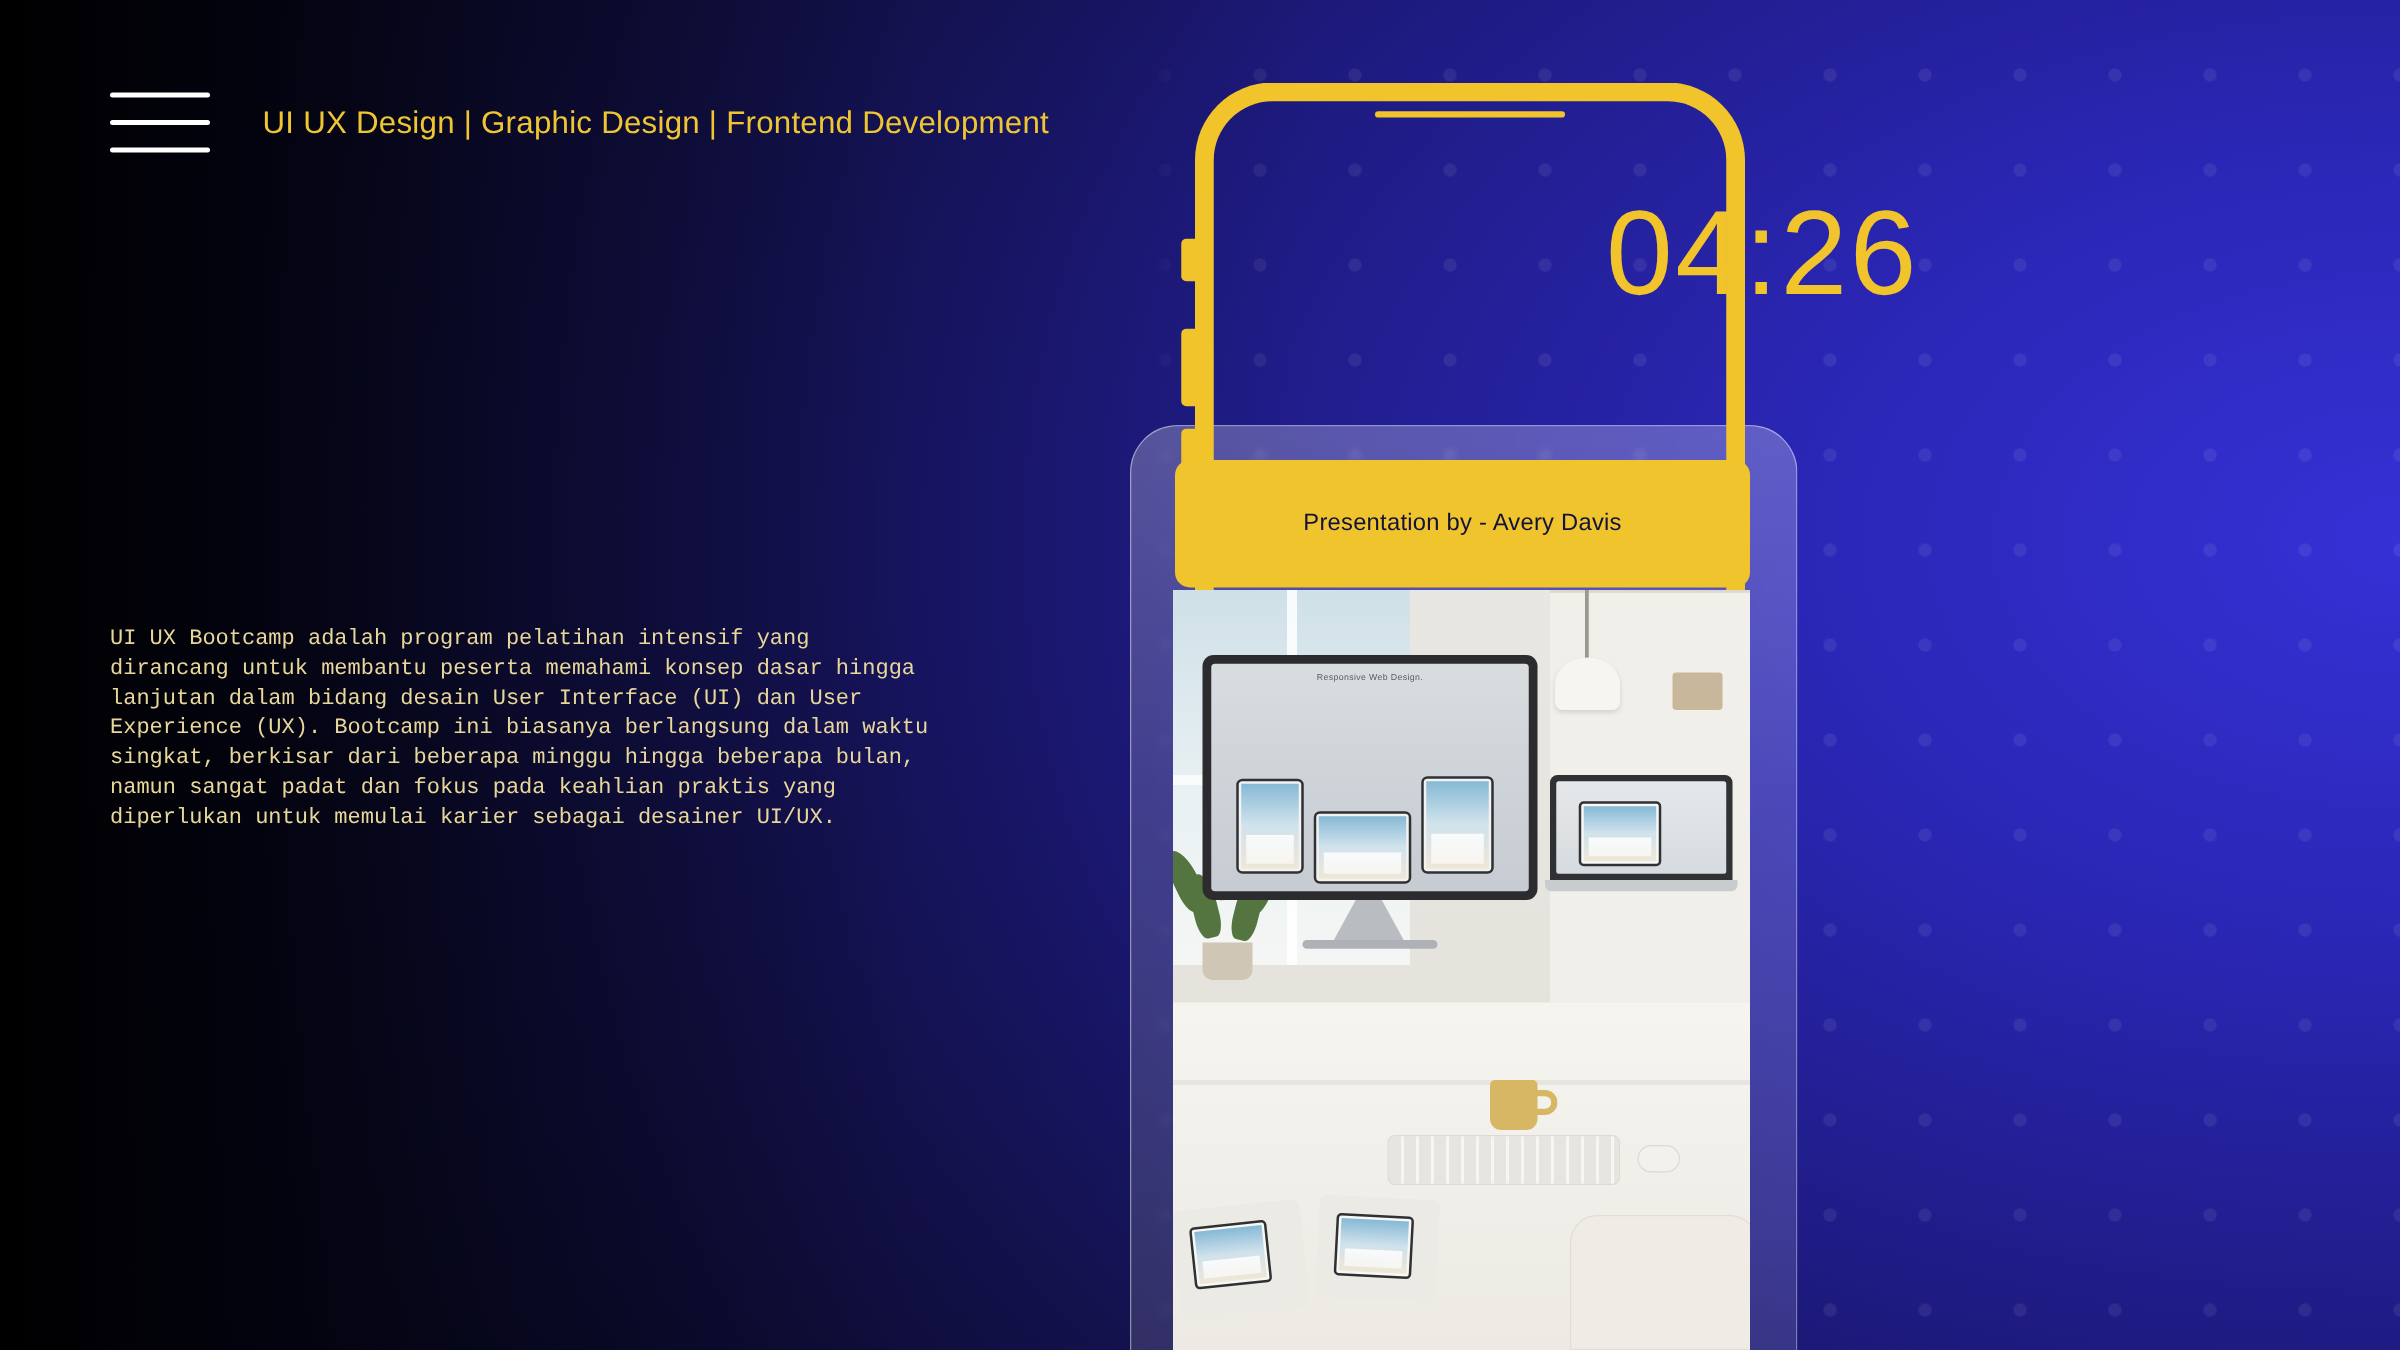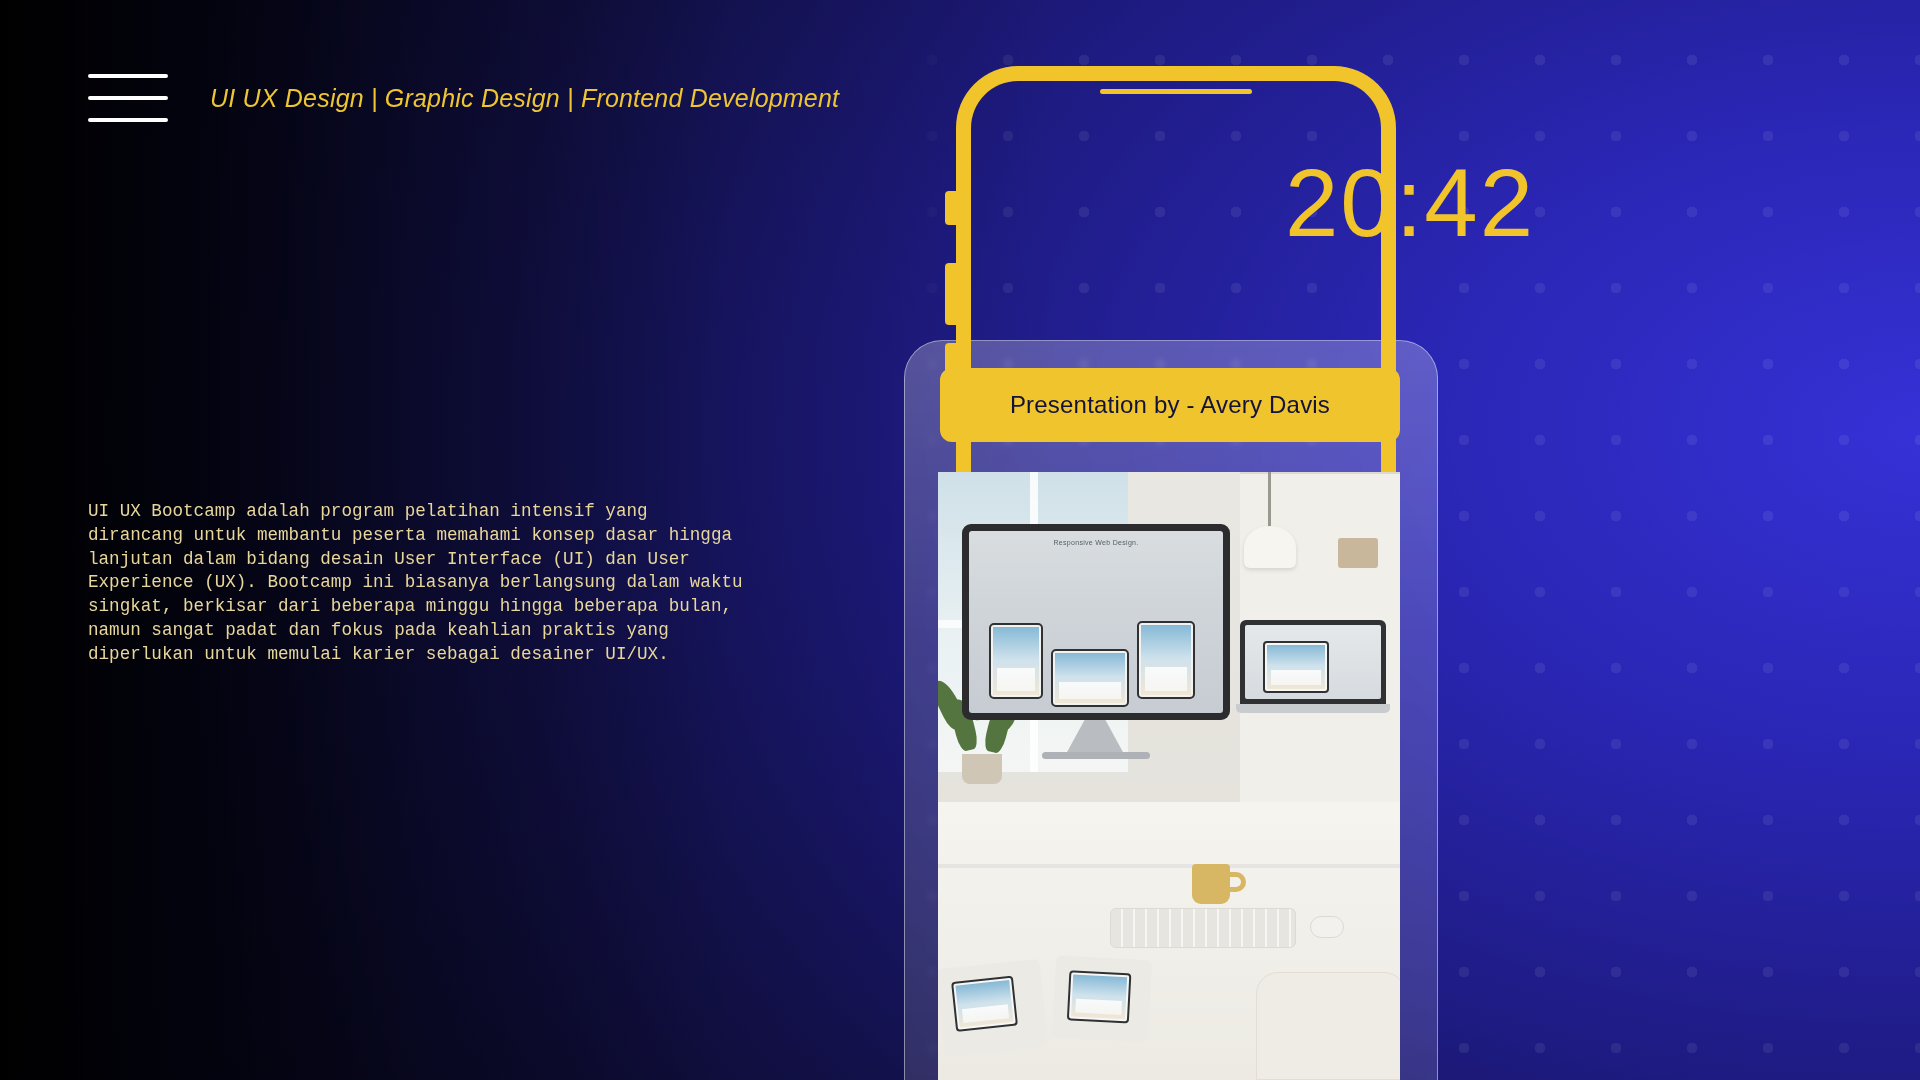--- a/index.html
+++ b/index.html
@@ -24,21 +24,21 @@
     background-size:76px 76px; background-position:14px 22px;
     -webkit-mask-image:linear-gradient(90deg, rgba(0,0,0,0) 0%, #000 14%, #000 100%);
             mask-image:linear-gradient(90deg, rgba(0,0,0,0) 0%, #000 14%, #000 100%);
     pointer-events:none;
   }
 
   
   .header{ position:absolute; left:88px; top:74px; display:flex; align-items:center; }
   .hamburger{ width:80px; display:flex; flex-direction:column; gap:18px; cursor:pointer; }
   .hamburger i{ display:block; height:4px; background:#ffffff; border-radius:2px; }
-  .tagline{ margin-left:42px; font-size:25px; color:#efc632; letter-spacing:.2px; white-space:nowrap;font-style:italic; }
+  .tagline{ margin-left:42px; font-size:25px; color:#efc632; letter-spacing:.2px; white-space:nowrap; }
 
   
   .headline{ position:absolute; left:88px; top:200px; }
   .h-thin{
     font-size:132px; line-height:1.0; color:#f0c42a; font-weight:300;
     letter-spacing:1px;
   }
   .h-bold{
     font-size:132px; line-height:1.08; color:#f0c42a; font-weight:bold;
     letter-spacing:-1px; margin-top:-6px;
@@ -79,24 +79,24 @@
   .btn-up{   top:182px;  height:62px; }
   .btn-down{ top:262px;  height:62px; }
 
   .clock{
     position:absolute; left:0; right:0; top:148px; text-align:center;
     font-size:96px; font-weight:300; color:#f0c42a; letter-spacing:2px;
   }
 
   
   .banner{
-    position:absolute; left:40px; top:368px; width:460px; height:74px;
+    position:absolute; left:40px; top:368px; width:460px; height:102px;
     background:#efc42c; border-radius:12px;
     display:flex; align-items:center; justify-content:center;
-    font-size:24px; color:#12123a; letter-spacing:.2px;
+    font-size:19px; color:#12123a; letter-spacing:.2px;
   }
 
   
   .photo{
     position:absolute; left:38px; top:472px; width:462px; height:608px; overflow:hidden;
     background:linear-gradient(180deg,#e9e7e2 0%, #e2dfd8 100%);
   }
   .ph{ position:absolute; }
 
   
@@ -183,21 +183,21 @@
 
     <div class="glass"></div>
 
     <div class="phone-frame">
       <div class="speaker"></div>
       <div class="btn-side btn-mute"></div>
       <div class="btn-side btn-up"></div>
       <div class="btn-side btn-down"></div>
     </div>
 
-    <div class="clock">20:42</div>
+    <div class="clock">04:26</div>
 
     <div class="banner">
       <span>Presentation by - Avery Davis</span>
     </div>
 
     <div class="photo">
       <div class="ph wall"></div>
       <div class="ph win"></div>
       <div class="ph win-frame"></div>
       <div class="ph shelf"></div>

